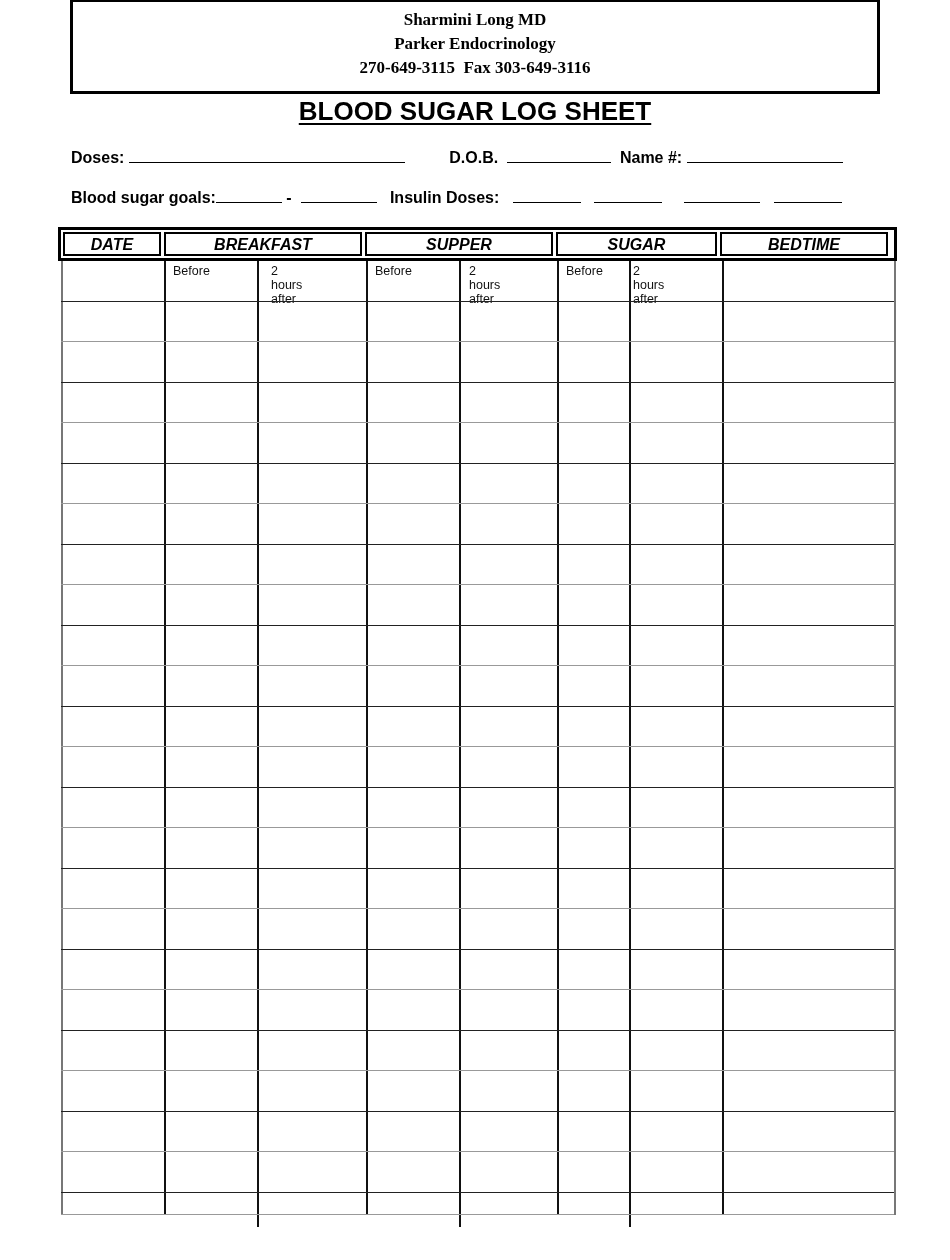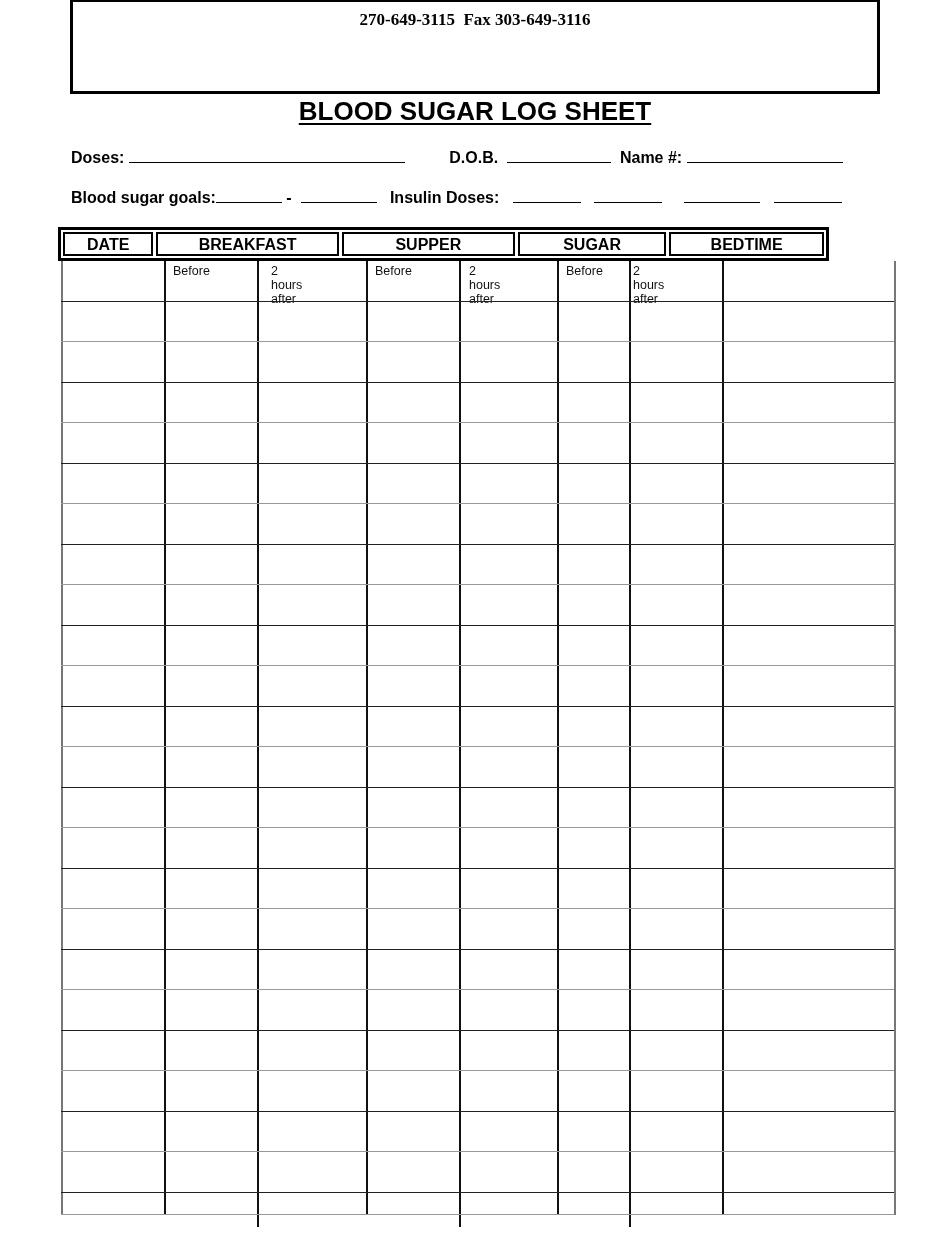--- a/index.html
+++ b/index.html
@@ -16,39 +16,41 @@
     position: absolute; left: 0; width: 950px; top: 96px; text-align: center;
     font-family: "Liberation Sans", sans-serif; font-weight: bold; font-size: 26px;
   }
   .title span { text-decoration: underline; text-decoration-thickness: 2px; text-underline-offset: 3px; }
   .form-line {
     position: absolute; left: 71px; font-family: "Liberation Sans", sans-serif;
     font-weight: bold; font-size: 16px; white-space: pre;
   }
   .blank { display: inline-block; border-bottom: 1.5px solid #000; height: 14px; vertical-align: baseline; }
   .hdr-row {
-    position: absolute; left: 58px; top: 227px; width: 771px; height: 34px;
+    position: absolute; left: 58px; top: 227px; width: 839px; height: 34px;
     border: 3px solid #000; box-sizing: border-box; display: flex; padding: 2px 2px;
-    gap: 3px; background: #fff;
+    gap: 3px; background: #fff; font-style: italic;
   }
   .hdr-cell {
     border: 2px solid #000; box-sizing: border-box; height: 24px;
     font-family: "Liberation Sans", sans-serif; font-weight: bold; font-size: 16px;
     text-align: center; line-height: 21px;
   }
   .grid { position: absolute; left: 61px; top: 261px; }
   .row { position: absolute; left: 0; height: 40px; border-bottom: 1.5px solid #222; box-sizing: border-box; }
   .vline { position: absolute; width: 1.5px; background: #111; }
   .sub { position: absolute; font-family: "Liberation Sans", sans-serif; font-size: 12.5px; color: #111; top: 3px; }
   .cell-input { position: absolute; border: none; background: transparent; outline: none; padding: 0; }
 </style>
 </head>
 <body>
 
 <div class="header-box">
+  <div>Sharmini Long MD</div>
+  <div>Parker Endocrinology</div>
   <div>270-649-3115  Fax 303-649-3116</div>
 </div>
 
 <div class="title"><span>BLOOD SUGAR LOG SHEET</span></div>
 
 <div class="form-line" style="top:148px;"><span>Doses:</span> <span class="blank" style="width:276px"></span>          <span>D.O.B.</span>  <span class="blank" style="width:104px"></span>  <span>Name #:</span> <span class="blank" style="width:156px"></span></div>
 
 <div class="form-line" style="top:188px;"><span>Blood sugar goals:</span><span class="blank" style="width:66px"></span> <span>-</span>  <span class="blank" style="width:76px"></span>   <span>Insulin Doses:</span>   <span class="blank" style="width:68px"></span>   <span class="blank" style="width:68px"></span>     <span class="blank" style="width:76px"></span>   <span class="blank" style="width:68px"></span></div>
 
 <div class="hdr-row">

